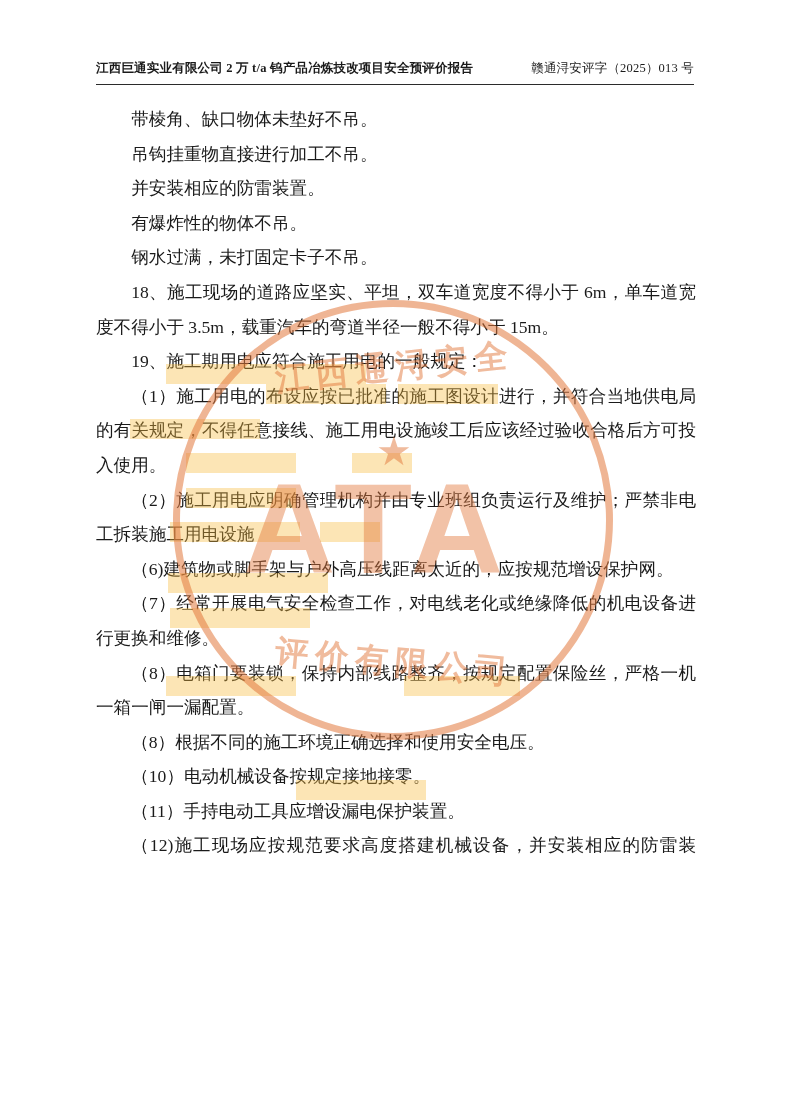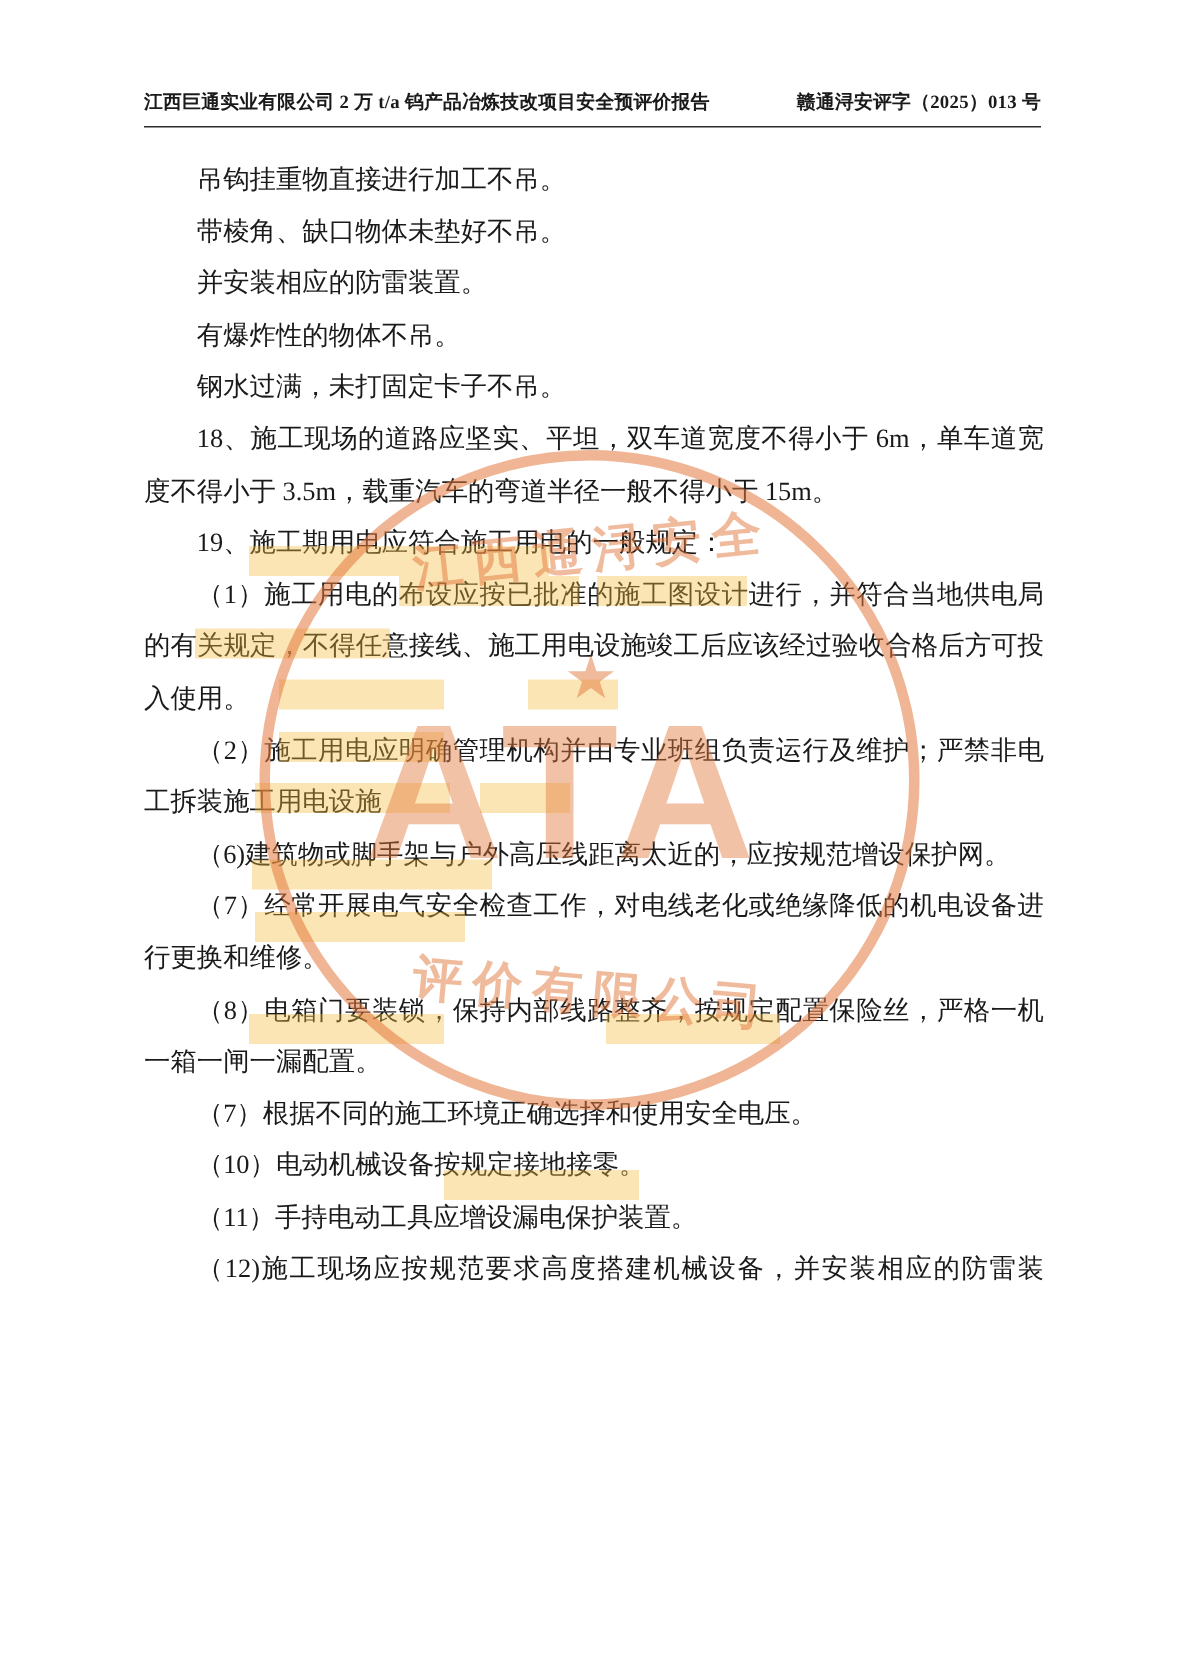--- a/index.html
+++ b/index.html
@@ -25,21 +25,21 @@
     left: 96px;
     right: 96px;
     display: flex;
     justify-content: space-between;
     align-items: baseline;
     font-size: 12.5px;
     letter-spacing: 0.2px;
     white-space: nowrap;
   }
   .header .hdr-left { font-weight: 600; }
-  .header .hdr-right { font-weight: 700; }
+  .header .hdr-right { font-weight: 400; }
   .header-rule {
     position: absolute;
     top: 84px;
     left: 96px;
     right: 96px;
     border-bottom: 1px solid #2b2b2b;
   }
 
   
   .body {
@@ -144,33 +144,33 @@
 
 <div class="page">
 
   <div class="header">
     <span class="hdr-left">江西巨通实业有限公司 2 万 t/a 钨产品冶炼技改项目安全预评价报告</span>
     <span class="hdr-right">赣通浔安评字（2025）013 号</span>
   </div>
   <div class="header-rule"></div>
 
   <div class="body">
+    <p class="para indent1">带棱角、缺口物体未垫好不吊。</p>
     <p class="para indent1">吊钩挂重物直接进行加工不吊。</p>
-    <p class="para indent1">带棱角、缺口物体未垫好不吊。</p>
     <p class="para indent1">并安装相应的防雷装置。</p>
     <p class="para indent1">有爆炸性的物体不吊。</p>
     <p class="para indent1">钢水过满，未打固定卡子不吊。</p>
     <p class="para indent1">18、施工现场的道路应坚实、平坦，双车道宽度不得小于 6m，单车道宽度不得小于 3.5m，载重汽车的弯道半径一般不得小于 15m。</p>
     <p class="para indent1">19、施工期用电应符合施工用电的一般规定：</p>
     <p class="para indent1">（1）施工用电的布设应按已批准的施工图设计进行，并符合当地供电局的有关规定，不得任意接线、施工用电设施竣工后应该经过验收合格后方可投入使用。</p>
     <p class="para indent1">（2）施工用电应明确管理机构并由专业班组负责运行及维护；严禁非电工拆装施工用电设施</p>
     <p class="para indent1">（6)建筑物或脚手架与户外高压线距离太近的，应按规范增设保护网。</p>
     <p class="para indent1">（7）经常开展电气安全检查工作，对电线老化或绝缘降低的机电设备进行更换和维修。</p>
     <p class="para indent1">（8）电箱门要装锁，保持内部线路整齐，按规定配置保险丝，严格一机一箱一闸一漏配置。</p>
-    <p class="para indent1">（7）根据不同的施工环境正确选择和使用安全电压。</p>
+    <p class="para indent1">（8）根据不同的施工环境正确选择和使用安全电压。</p>
     <p class="para indent1">（10）电动机械设备按规定接地接零。</p>
     <p class="para indent1">（11）手持电动工具应增设漏电保护装置。</p>
     <p class="para indent1">（12)施工现场应按规范要求高度搭建机械设备，并安装相应的防雷装置。</p>
   </div>
 
   <div class="hl" style="left:166px;  top:364px; width:200px; height:20px;"></div>
   <div class="hl" style="left:266px;  top:384px; width:120px; height:20px;"></div>
   <div class="hl" style="left:398px;  top:384px; width:100px; height:20px;"></div>
   <div class="hl" style="left:130px;  top:419px; width:130px; height:20px;"></div>
   <div class="hl" style="left:186px;  top:453px; width:110px; height:20px;"></div>

